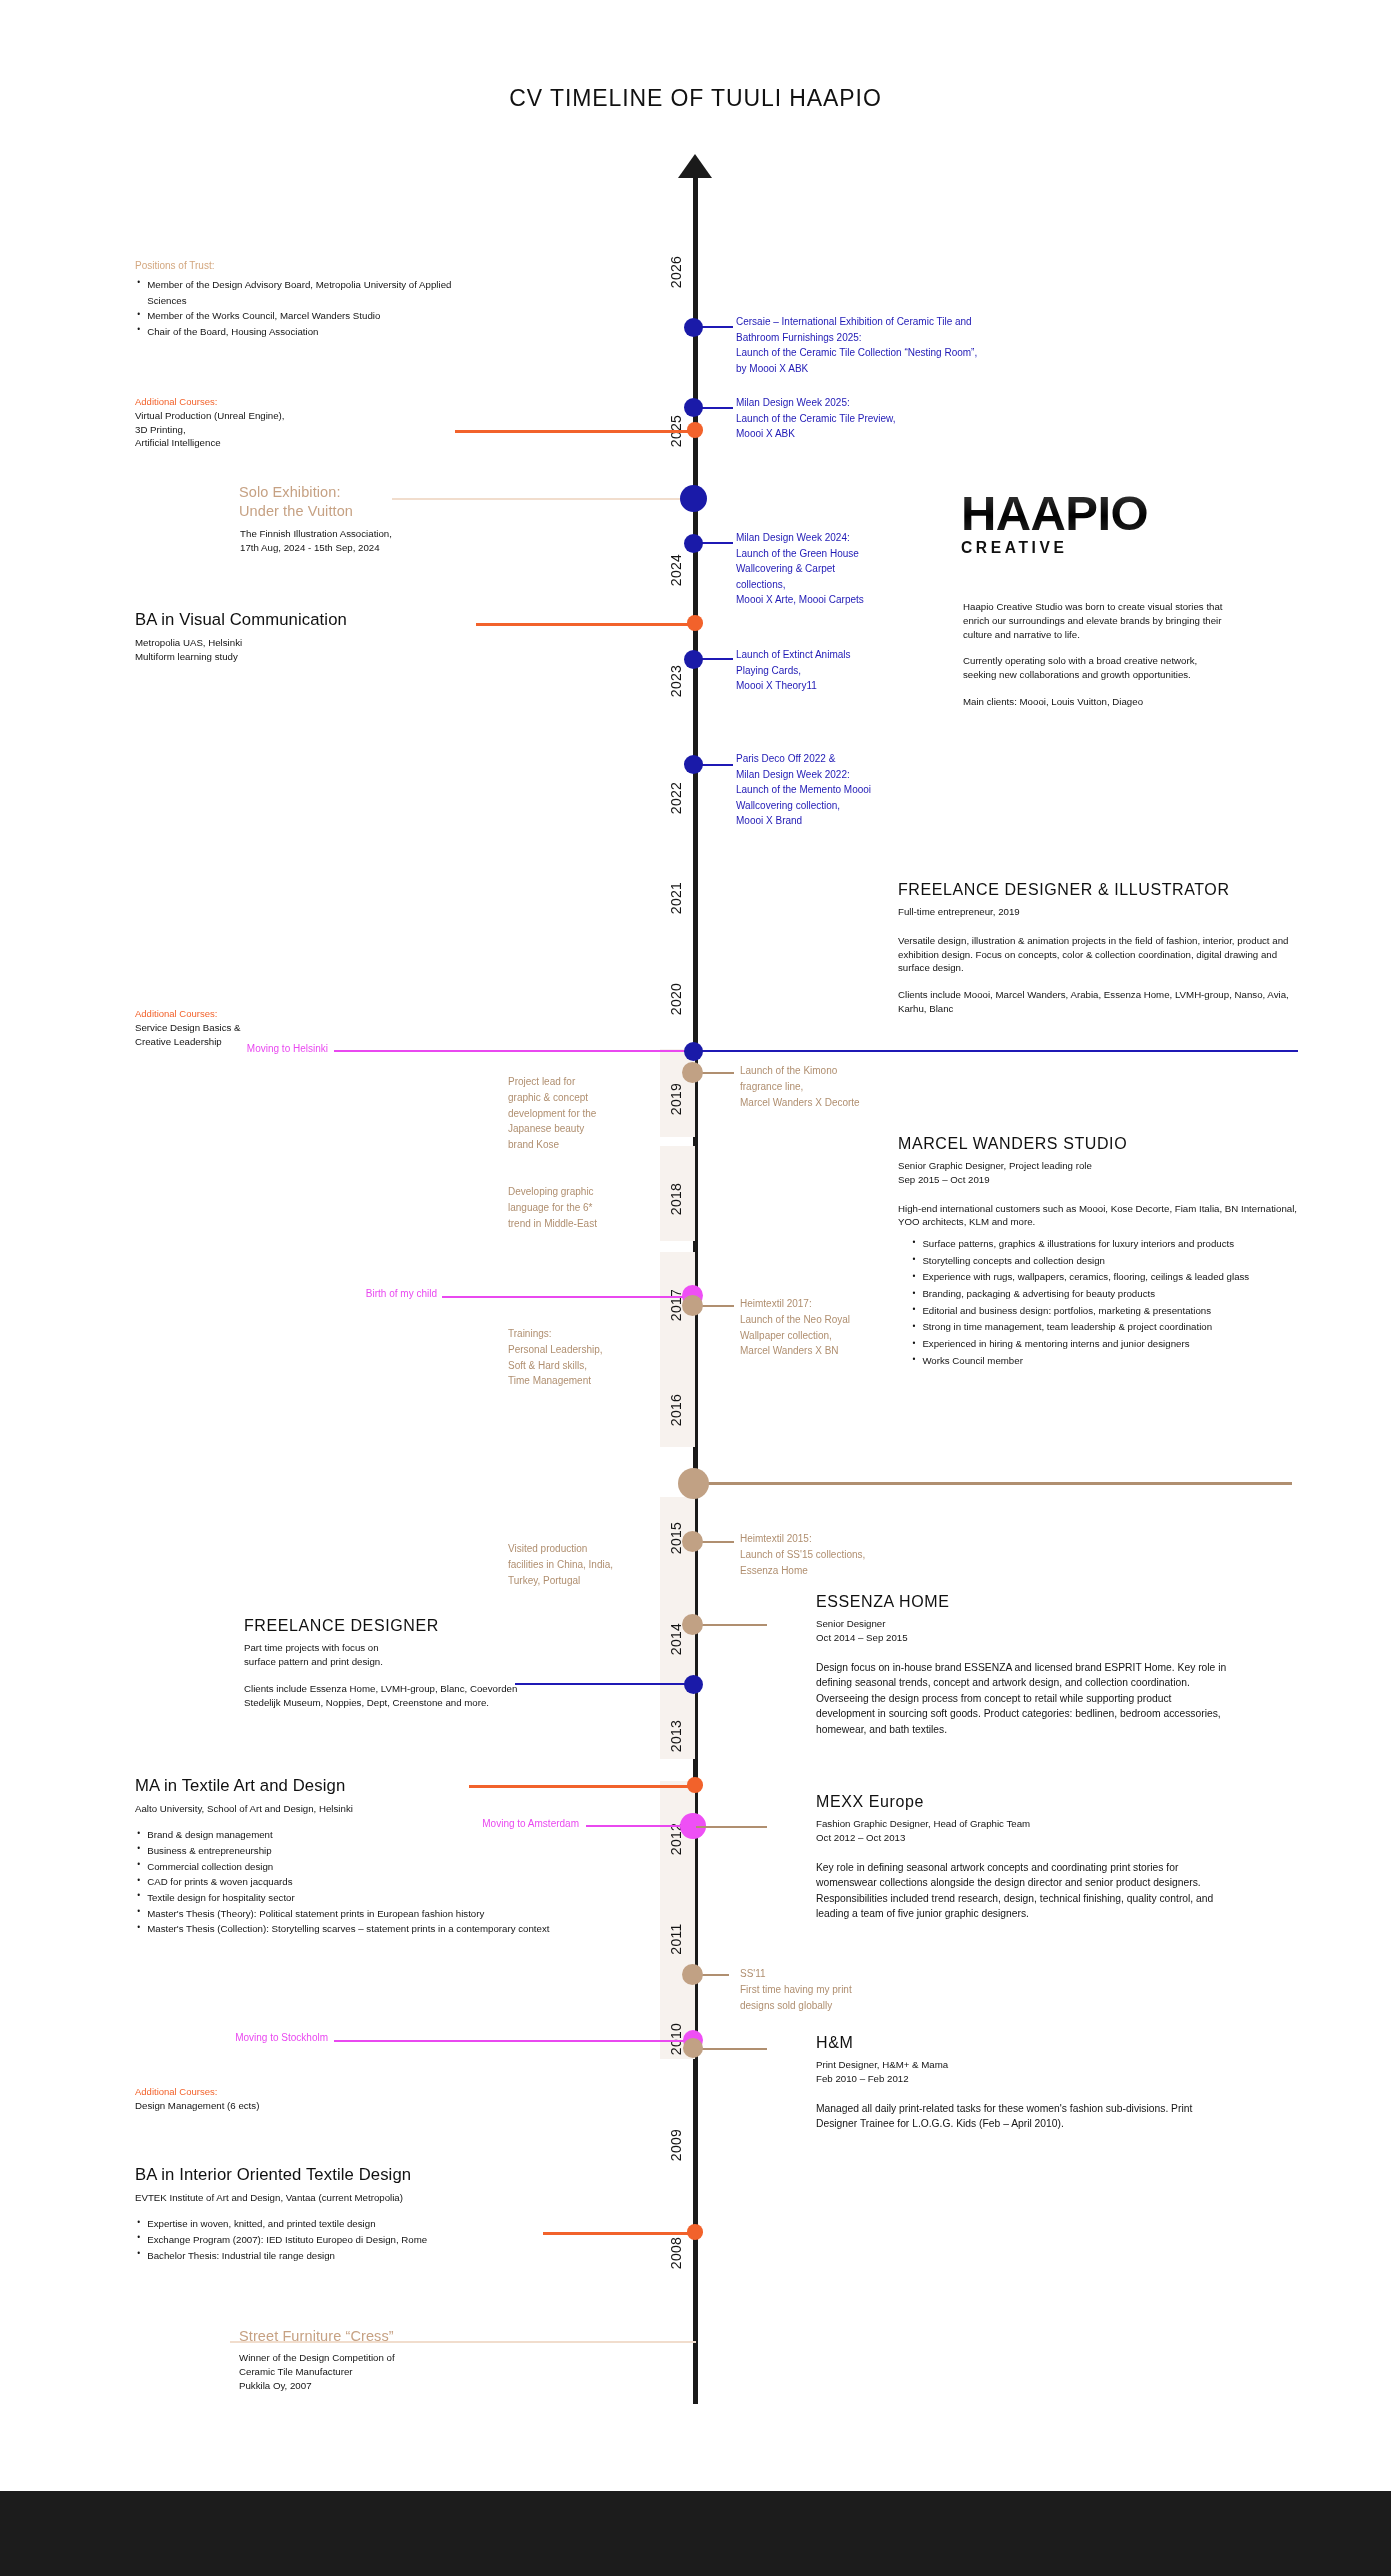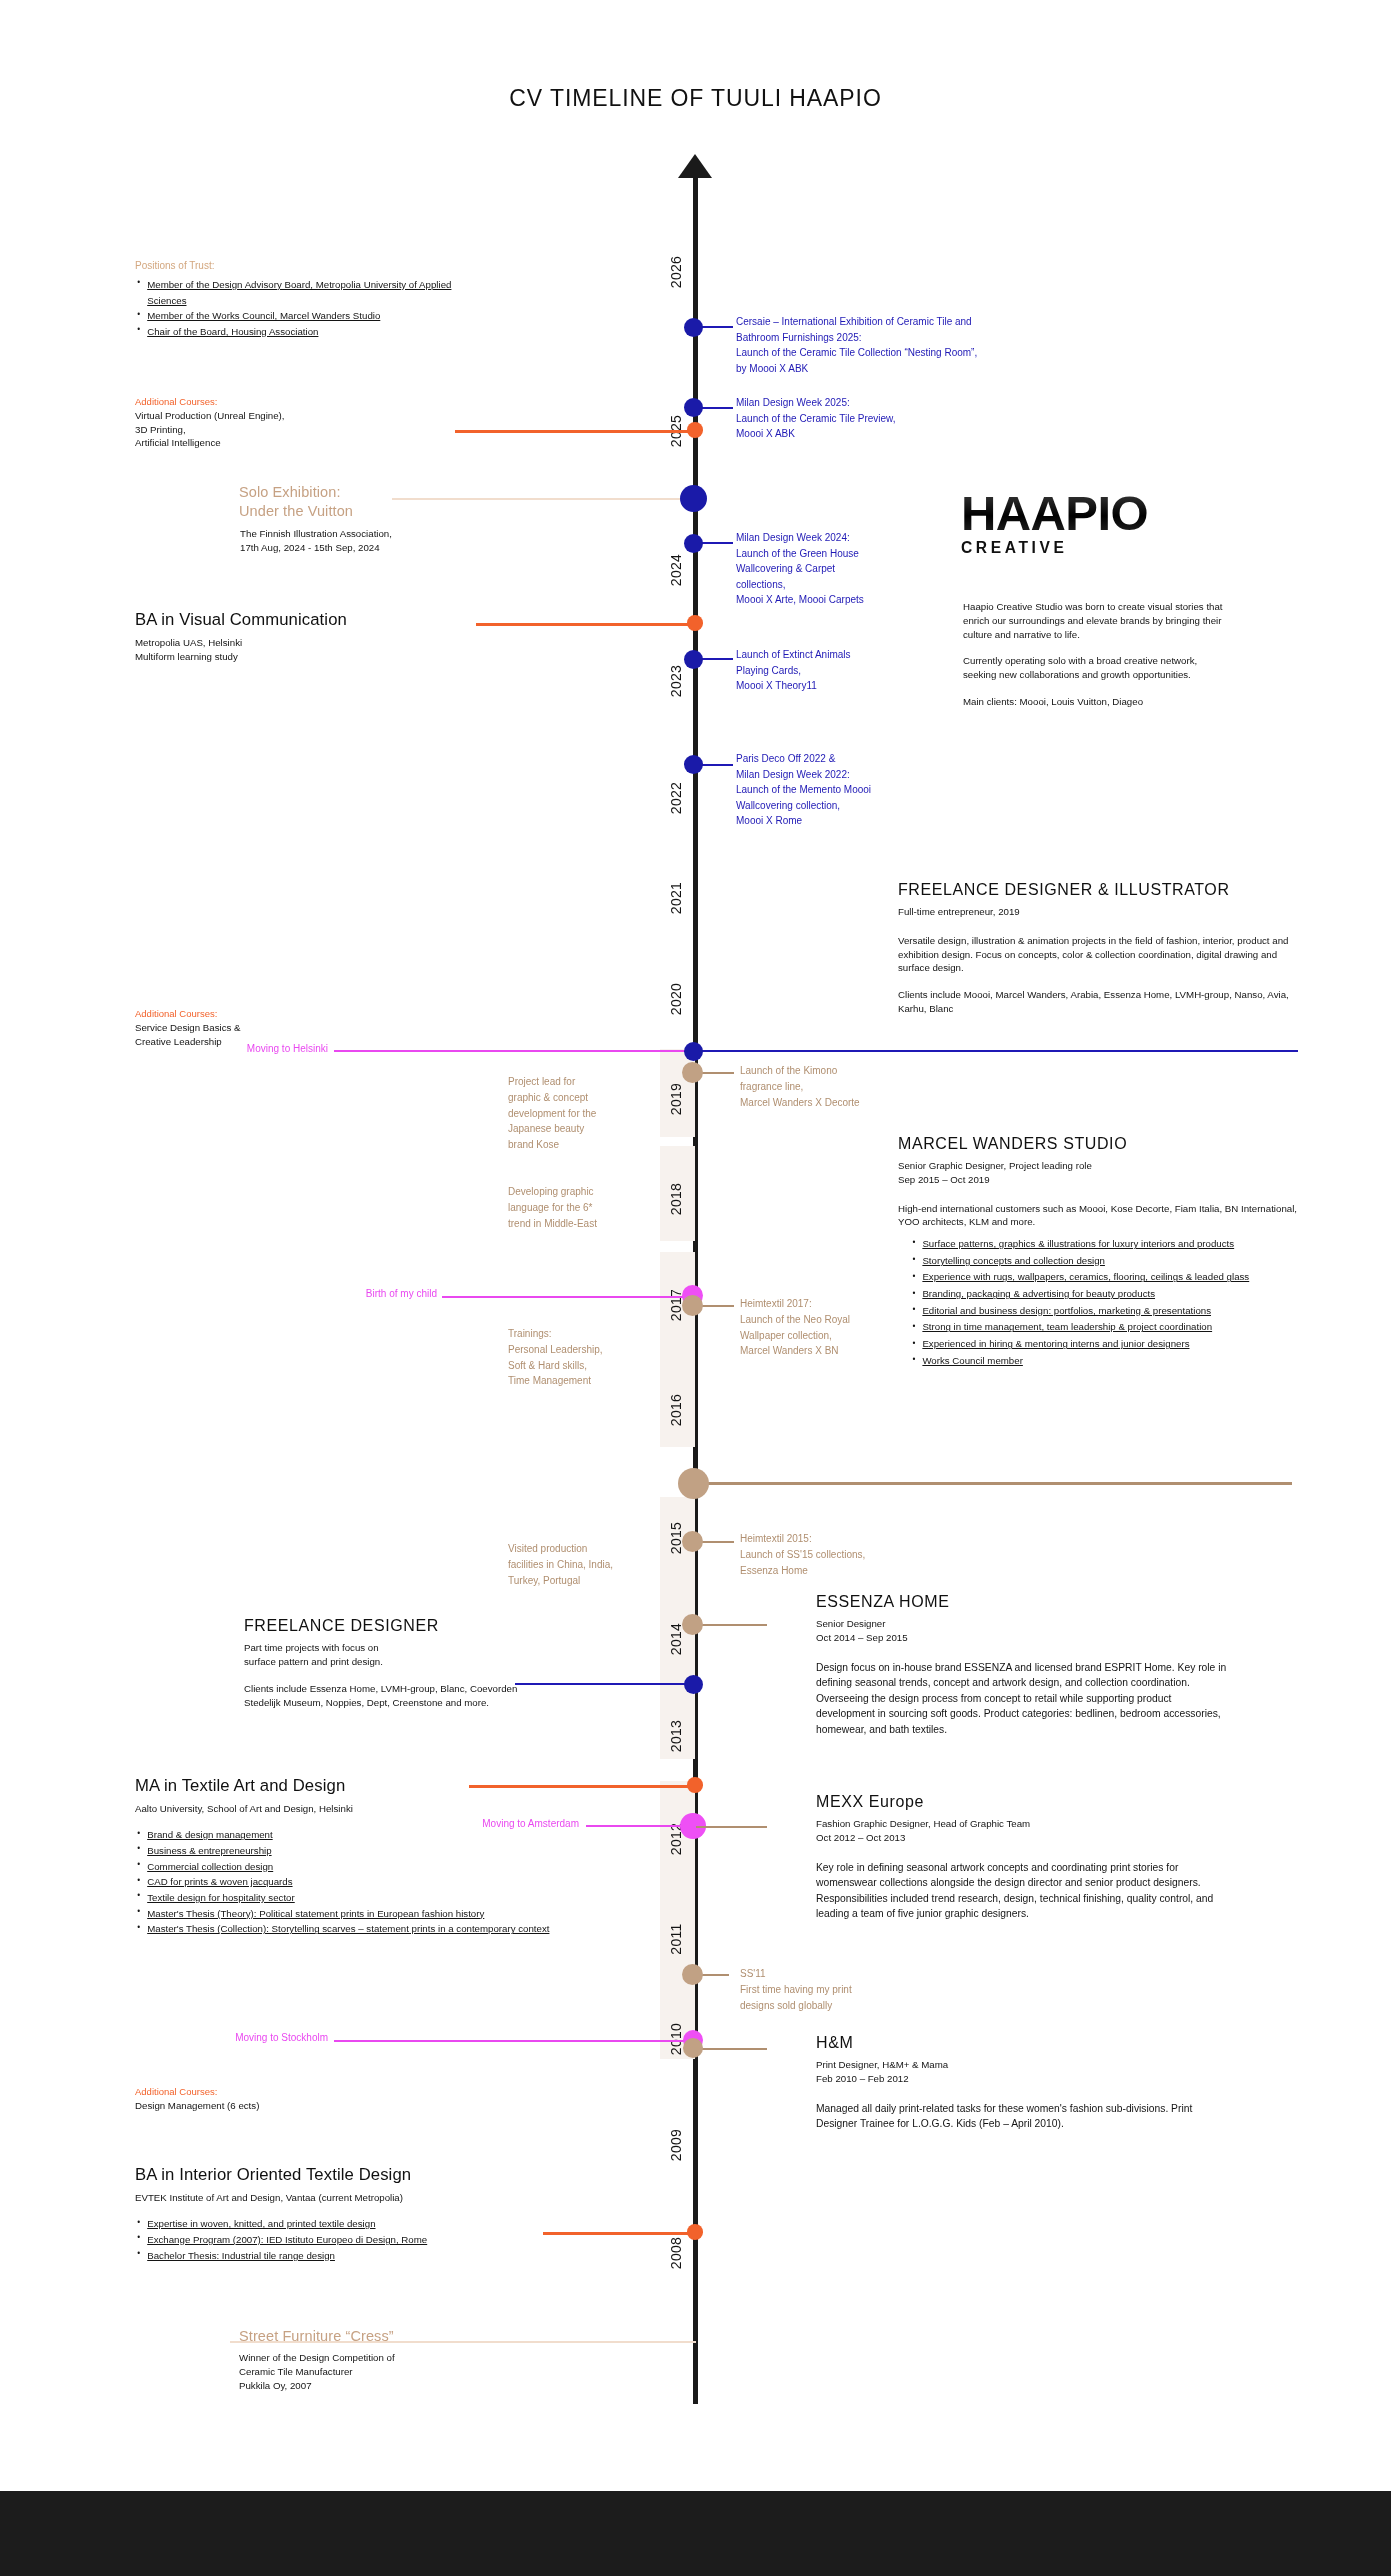--- a/index.html
+++ b/index.html
@@ -145,21 +145,20 @@
     line-height: 1.45;
   }
 
   ul.bul { list-style: none; margin: 0; padding: 0; }
   ul.bul li {
     position: relative;
     padding-left: 12.2px;
     font-size: 9.7px;
     color: #141414;
     line-height: 1.62;
-    text-decoration: underline;
   }
   ul.bul li:before {
     content: "\2022";
     position: absolute;
     left: 2.2px;
     top: -0.6px;
     font-size: 8.3px;
     color: #141414;
   }
   ul.bul.wide li { line-height: 1.72; }
@@ -444,21 +443,21 @@
   <div>Launch of Extinct Animals</div>
   <div>Playing Cards,</div>
   <div>Moooi X Theory11</div>
 </div>
 
 <div class="blk blue-txt" style="left:736px;top:751px;width:278px;">
   <div>Paris Deco Off 2022 &amp;</div>
   <div>Milan Design Week 2022:</div>
   <div>Launch of the Memento Moooi</div>
   <div>Wallcovering collection,</div>
-  <div>Moooi X Rome</div>
+  <div>Moooi X Brand</div>
 </div>
 
 <div class="logo-wrap">
   <div class="logo-main">HAAPIO</div>
   <div class="logo-sub">CREATIVE</div>
 </div>
 <div class="blk body-txt" style="left:963px;top:600px;width:262px;line-height:1.45;">
   <div>Haapio Creative Studio was born to create visual stories that enrich our surroundings and elevate brands by bringing their culture and narrative to life.</div>
   <div style="margin-top:12.2px;">Currently operating solo with a broad creative network, seeking new collaborations and growth opportunities.</div>
   <div style="margin-top:12.2px;">Main clients: Moooi, Louis Vuitton, Diageo</div>

